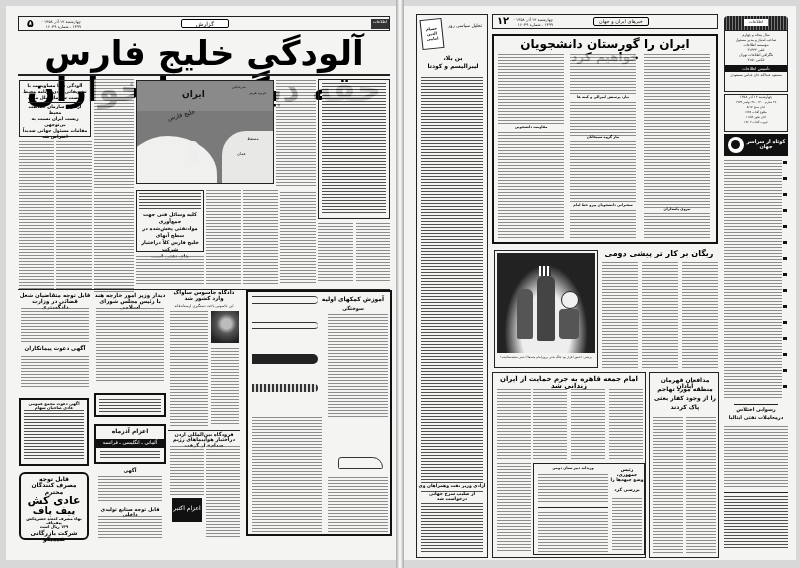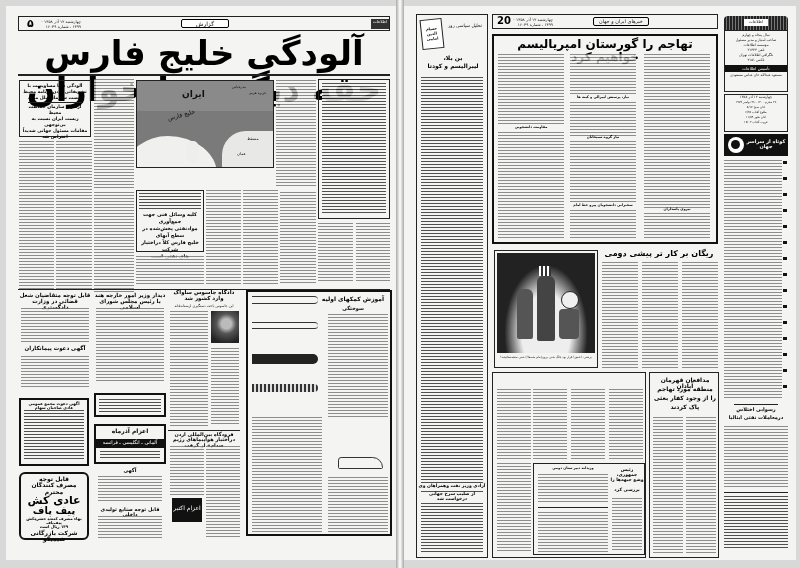--- a/index.html
+++ b/index.html
@@ -46,21 +46,21 @@
     <div class="rtl hd" style="font-size:4.5px;line-height:6px;">ازسوی سازمان حفاظت محیط</div>
     <div class="rtl hd" style="font-size:4.5px;line-height:6px;">زیست ایران نسبت به بی‌توجهی</div>
     <div class="rtl hd" style="font-size:4.5px;line-height:6px;">مقامات مسئول جهانی شدیداً</div>
     <div class="rtl hd" style="font-size:4.5px;line-height:6px;">اعتراض شد</div>
   </div>
   <div class="txt" style="left:88px;top:73px;width:40px;height:110px;"></div>
   <div class="txt" style="left:13px;top:135px;width:35px;height:150px;"></div>
   <div class="txt" style="left:50px;top:135px;width:36px;height:150px;"></div>
   <div class="txt" style="left:88px;top:186px;width:40px;height:100px;"></div>
 
-  <div class="map" style="left:130px;top:74px;width:138px;height:88px;">
+  <div class="map" style="left:130px;top:74px;width:138px;height:104px;">
     <div class="abs" style="left:0;top:0;width:138px;height:30px;background:#8a8a8a;"></div>
     <div class="abs" style="left:-10px;top:55px;width:90px;height:70px;background:#f0f0ee;border-radius:50% 60% 0 0;"></div>
     <div class="abs" style="left:85px;top:50px;width:60px;height:60px;background:#e8e8e6;border-radius:40% 0 0 0;"></div>
     <div class="abs" style="left:50px;top:60px;width:12px;height:22px;background:#eee;border-radius:40%;"></div>
     <span class="abs" style="left:45px;top:8px;font-size:9px;font-weight:bold;color:#111;">ایران</span>
     <span class="abs" style="left:30px;top:30px;font-size:6px;color:#111;transform:rotate(-15deg);">خلیج فارس</span>
     <span class="abs" style="left:95px;top:4px;font-size:3.5px;">بندرعباس</span>
     <span class="abs" style="left:112px;top:10px;font-size:3.5px;">جزیره هرمز</span>
     <span class="abs" style="left:110px;top:55px;font-size:4px;">مسقط</span>
     <span class="abs" style="left:100px;top:70px;font-size:4px;">عمان</span>
@@ -152,27 +152,27 @@
 
   <div class="bx" style="left:12px;top:8px;width:72px;height:544px;">
     <div class="abs" style="left:4px;top:4px;width:22px;height:30px;background:#fff;border:1px solid #222;transform:rotate(-6deg);font-size:4px;font-weight:bold;text-align:center;padding-top:6px;direction:rtl;">حسام الدین امامی</div>
     <div class="abs rtl" style="left:28px;top:8px;width:40px;font-size:4.5px;">تحلیل سیاسی روز</div>
     <div class="abs rtl hd" style="left:6px;top:40px;width:60px;font-size:6px;">بن بلا،</div>
     <div class="abs rtl hd" style="left:6px;top:48px;width:60px;font-size:6px;">لیبرالیسم و کودتا</div>
     <div class="txtd" style="left:4px;top:62px;width:62px;height:475px;"></div>
   </div>
 
   <div class="bx" style="left:88px;top:8px;width:226px;height:15px;">
-    <span class="abs hd" style="left:4px;top:1px;font-size:10px;">20</span>
+    <span class="abs hd" style="left:4px;top:1px;font-size:10px;">۱۲</span>
     <span class="abs" style="left:20px;top:2px;font-size:4px;width:40px;direction:rtl;">چهارشنبه ۱۲ آذر ۱۳۵۸ - ۱۳۹۹ ، شماره ۱۶۰۴۹</span>
     <span class="abs" style="left:100px;top:2px;width:56px;height:9px;font-size:5px;text-align:center;border:1px solid #000;border-radius:2px;direction:rtl;">خبرهای ایران و جهان</span>
   </div>
 
   <div class="bx2" style="left:88px;top:28px;width:226px;height:210px;">
-    <div class="abs rtl hd" style="left:4px;top:2px;width:214px;font-size:12px;">تهاجم را گورستان امپریالیسم خواهیم کرد</div>
+    <div class="abs rtl hd" style="left:4px;top:2px;width:214px;font-size:12px;">ایران را گورستان دانشجویان خواهیم کرد</div>
     <div class="txt" style="left:4px;top:18px;width:66px;height:185px;"></div>
     <div class="txt" style="left:76px;top:18px;width:66px;height:185px;"></div>
     <div class="txt" style="left:150px;top:18px;width:66px;height:185px;"></div>
     <span class="abs rtl hd" style="left:4px;top:90px;width:66px;font-size:3.5px;background:#f4f4f2;">مقاومت دانشجویی</span>
     <span class="abs rtl hd" style="left:76px;top:60px;width:66px;font-size:3.5px;background:#f4f4f2;">نیاز، پرستش لیبرالی و کینه ها</span>
     <span class="abs rtl hd" style="left:76px;top:100px;width:66px;font-size:3.5px;background:#f4f4f2;">نیاز گروه سبیخانان</span>
     <span class="abs rtl hd" style="left:76px;top:168px;width:66px;font-size:3.5px;background:#f4f4f2;">سخنرانی دانشجویان پیرو خط امام</span>
     <span class="abs rtl hd" style="left:150px;top:172px;width:66px;font-size:3.5px;background:#f4f4f2;">نیروی پاسداران</span>
   </div>
 
@@ -185,20 +185,21 @@
     <div class="abs" style="left:64px;top:58px;width:20px;height:30px;background:#555;border-radius:4px;"></div>
     <div class="abs rtl" style="left:2px;top:104px;width:98px;font-size:3px;">برشنی: احمق! قرار بود جلگ شنی پرون(مام بشه‌ها!) شنی منجمدهائیشد!</div>
   </div>
 
   <div class="abs rtl hd" style="left:196px;top:244px;width:118px;font-size:8px;">ریگان بر کار تر پیشی دومی</div>
   <div class="txt" style="left:198px;top:256px;width:36px;height:106px;"></div>
   <div class="txt" style="left:238px;top:256px;width:36px;height:106px;"></div>
   <div class="txt" style="left:278px;top:256px;width:36px;height:106px;"></div>
 
   <div class="bx" style="left:88px;top:366px;width:154px;height:186px;">
+    <div class="abs rtl hd" style="left:2px;top:3px;width:148px;font-size:7px;">امام جمعه قاهره به جرم حمایت از ایران زندانی شد</div>
     <div class="txt" style="left:4px;top:16px;width:34px;height:70px;"></div>
     <div class="txt" style="left:40px;top:16px;width:34px;height:70px;"></div>
     <div class="txt" style="left:78px;top:16px;width:34px;height:70px;"></div>
     <div class="txt" style="left:116px;top:16px;width:34px;height:70px;"></div>
     <div class="txt" style="left:4px;top:90px;width:34px;height:90px;"></div>
     <div class="bx" style="left:40px;top:90px;width:112px;height:92px;">
       <div class="abs rtl hd" style="left:76px;top:4px;width:34px;font-size:4.5px;">رئیس جمهوری،</div>
       <div class="abs rtl hd" style="left:76px;top:14px;width:34px;font-size:4.5px;">وضع جبهه‌ها را</div>
       <div class="abs rtl hd" style="left:76px;top:24px;width:34px;font-size:4.5px;">بررسی کرد</div>
       <div class="txt" style="left:78px;top:34px;width:30px;height:54px;"></div>

